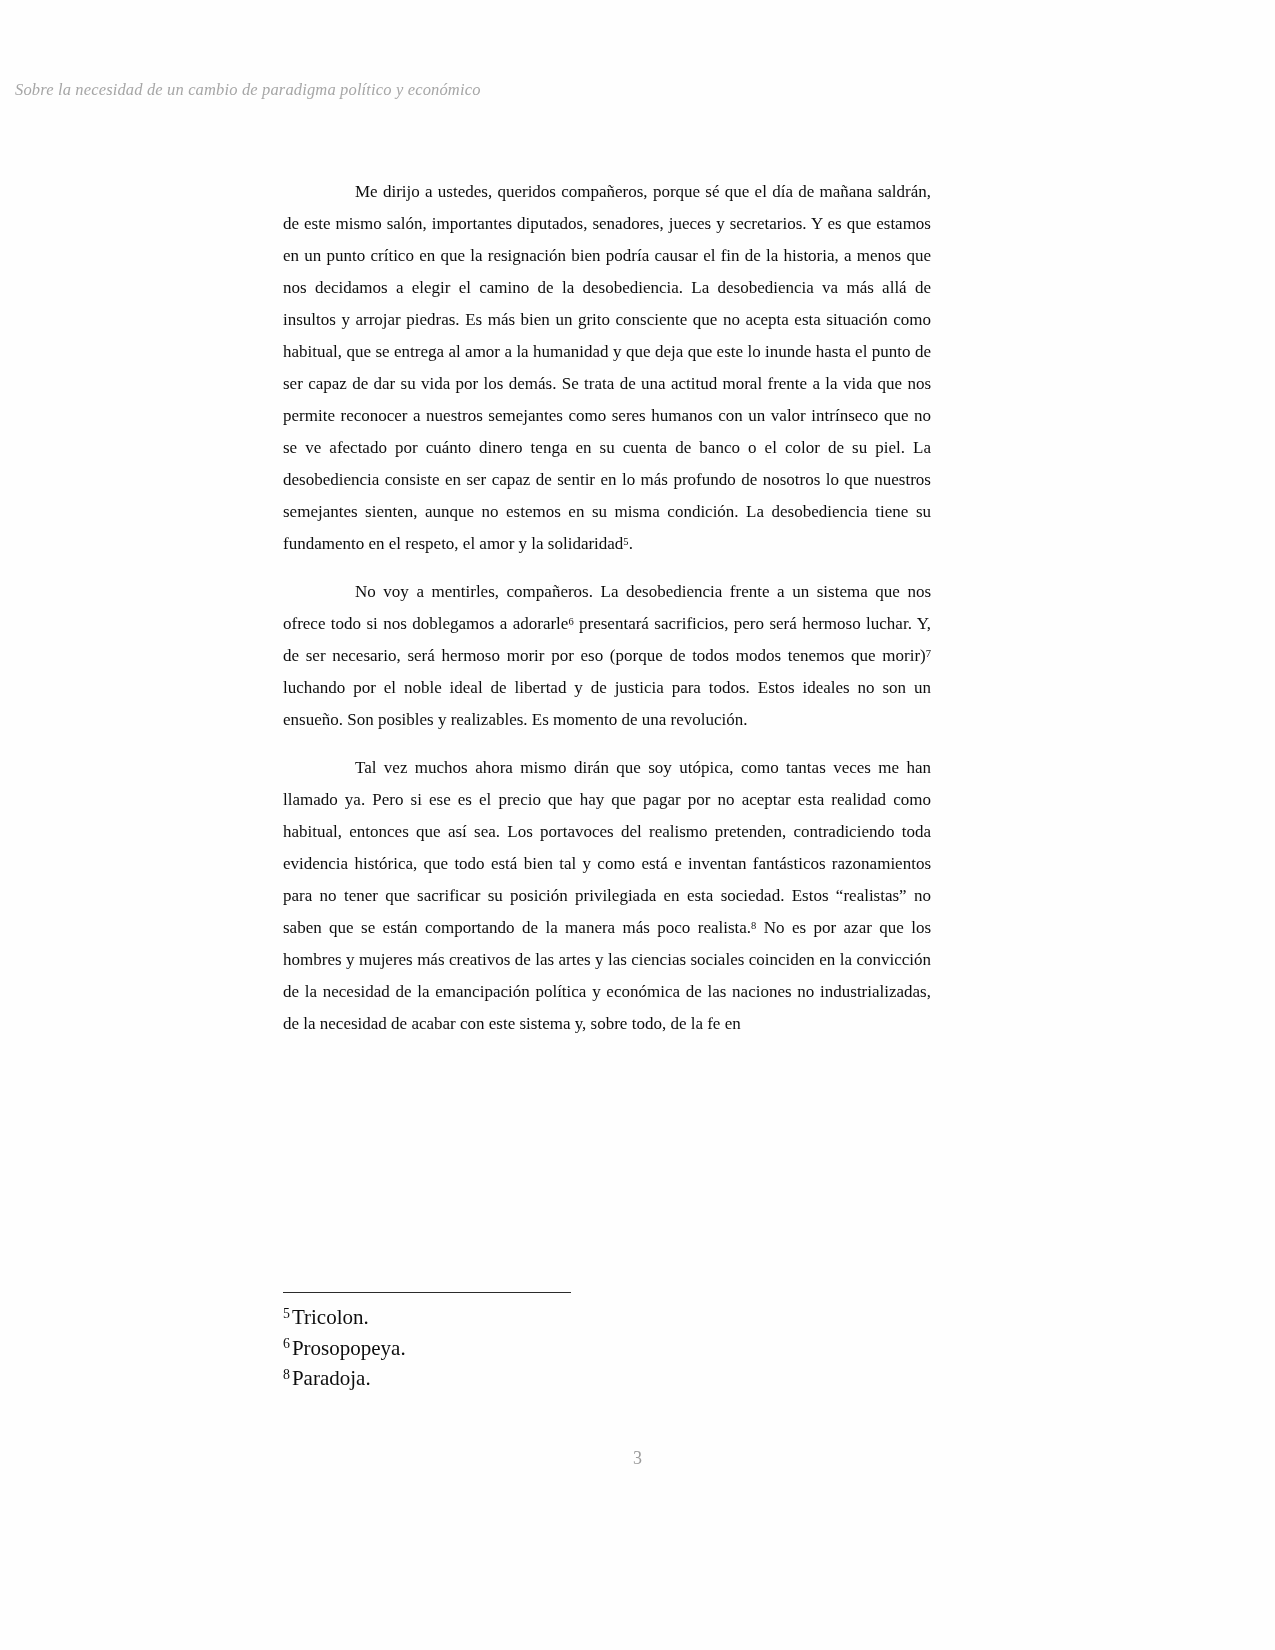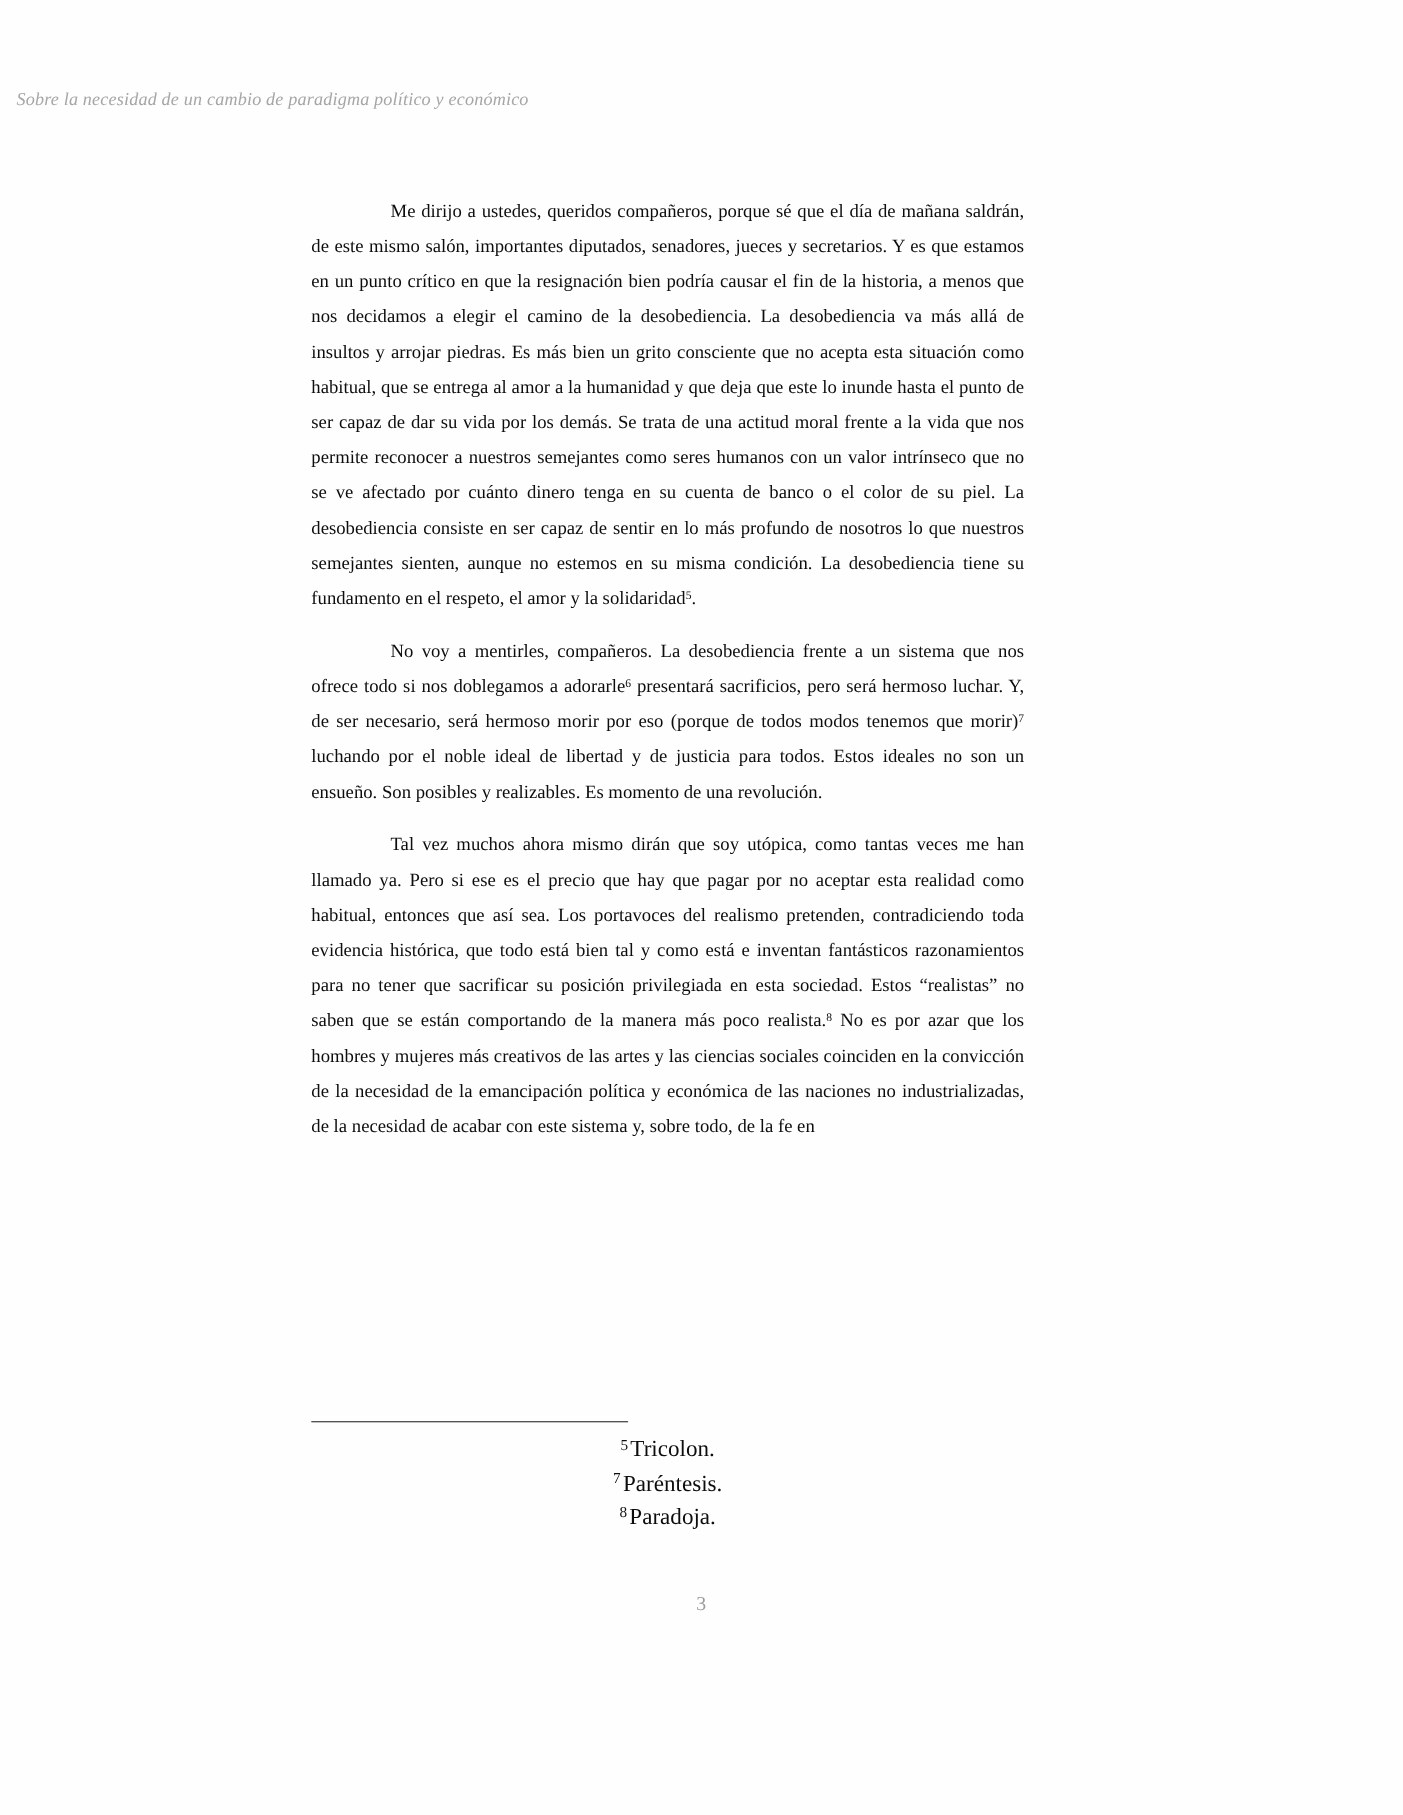--- a/index.html
+++ b/index.html
@@ -69,21 +69,21 @@
   .footnote-rule {
     width: 288px;
     height: 0;
     border-top: 1.3px solid #2b2b2b;
     margin: 0 0 9px 0;
   }
   .footnote {
     font-size: 21px;
     line-height: 30.5px;
     margin: 0;
-    text-align: center;
+    text-align: left;
     white-space: nowrap;
   }
   .footnote .fn-mark {
     font-size: 0.66em;
     vertical-align: 0.45em;
     line-height: 0;
     margin-right: 2px;
   }
 
   
@@ -120,24 +120,24 @@
 
   </div>
 
   <div class="footnote-area">
     <div class="footnote-rule"></div>
 
     <p class="footnote">
       <span class="fn-mark">5</span><span>Tricolon.</span>
     </p>
 
+    <p class="footnote">
+      <span class="fn-mark">6</span><span>Prosopopeya.</span>
+    </p>
 
-    <p class="footnote">
-      <span class="fn-mark">7</span><span>Paréntesis.</span>
-    </p>
 
     <p class="footnote">
       <span class="fn-mark">8</span><span>Paradoja.</span>
     </p>
   </div>
 
   <div class="folio">3</div>
 
 </div>
 

